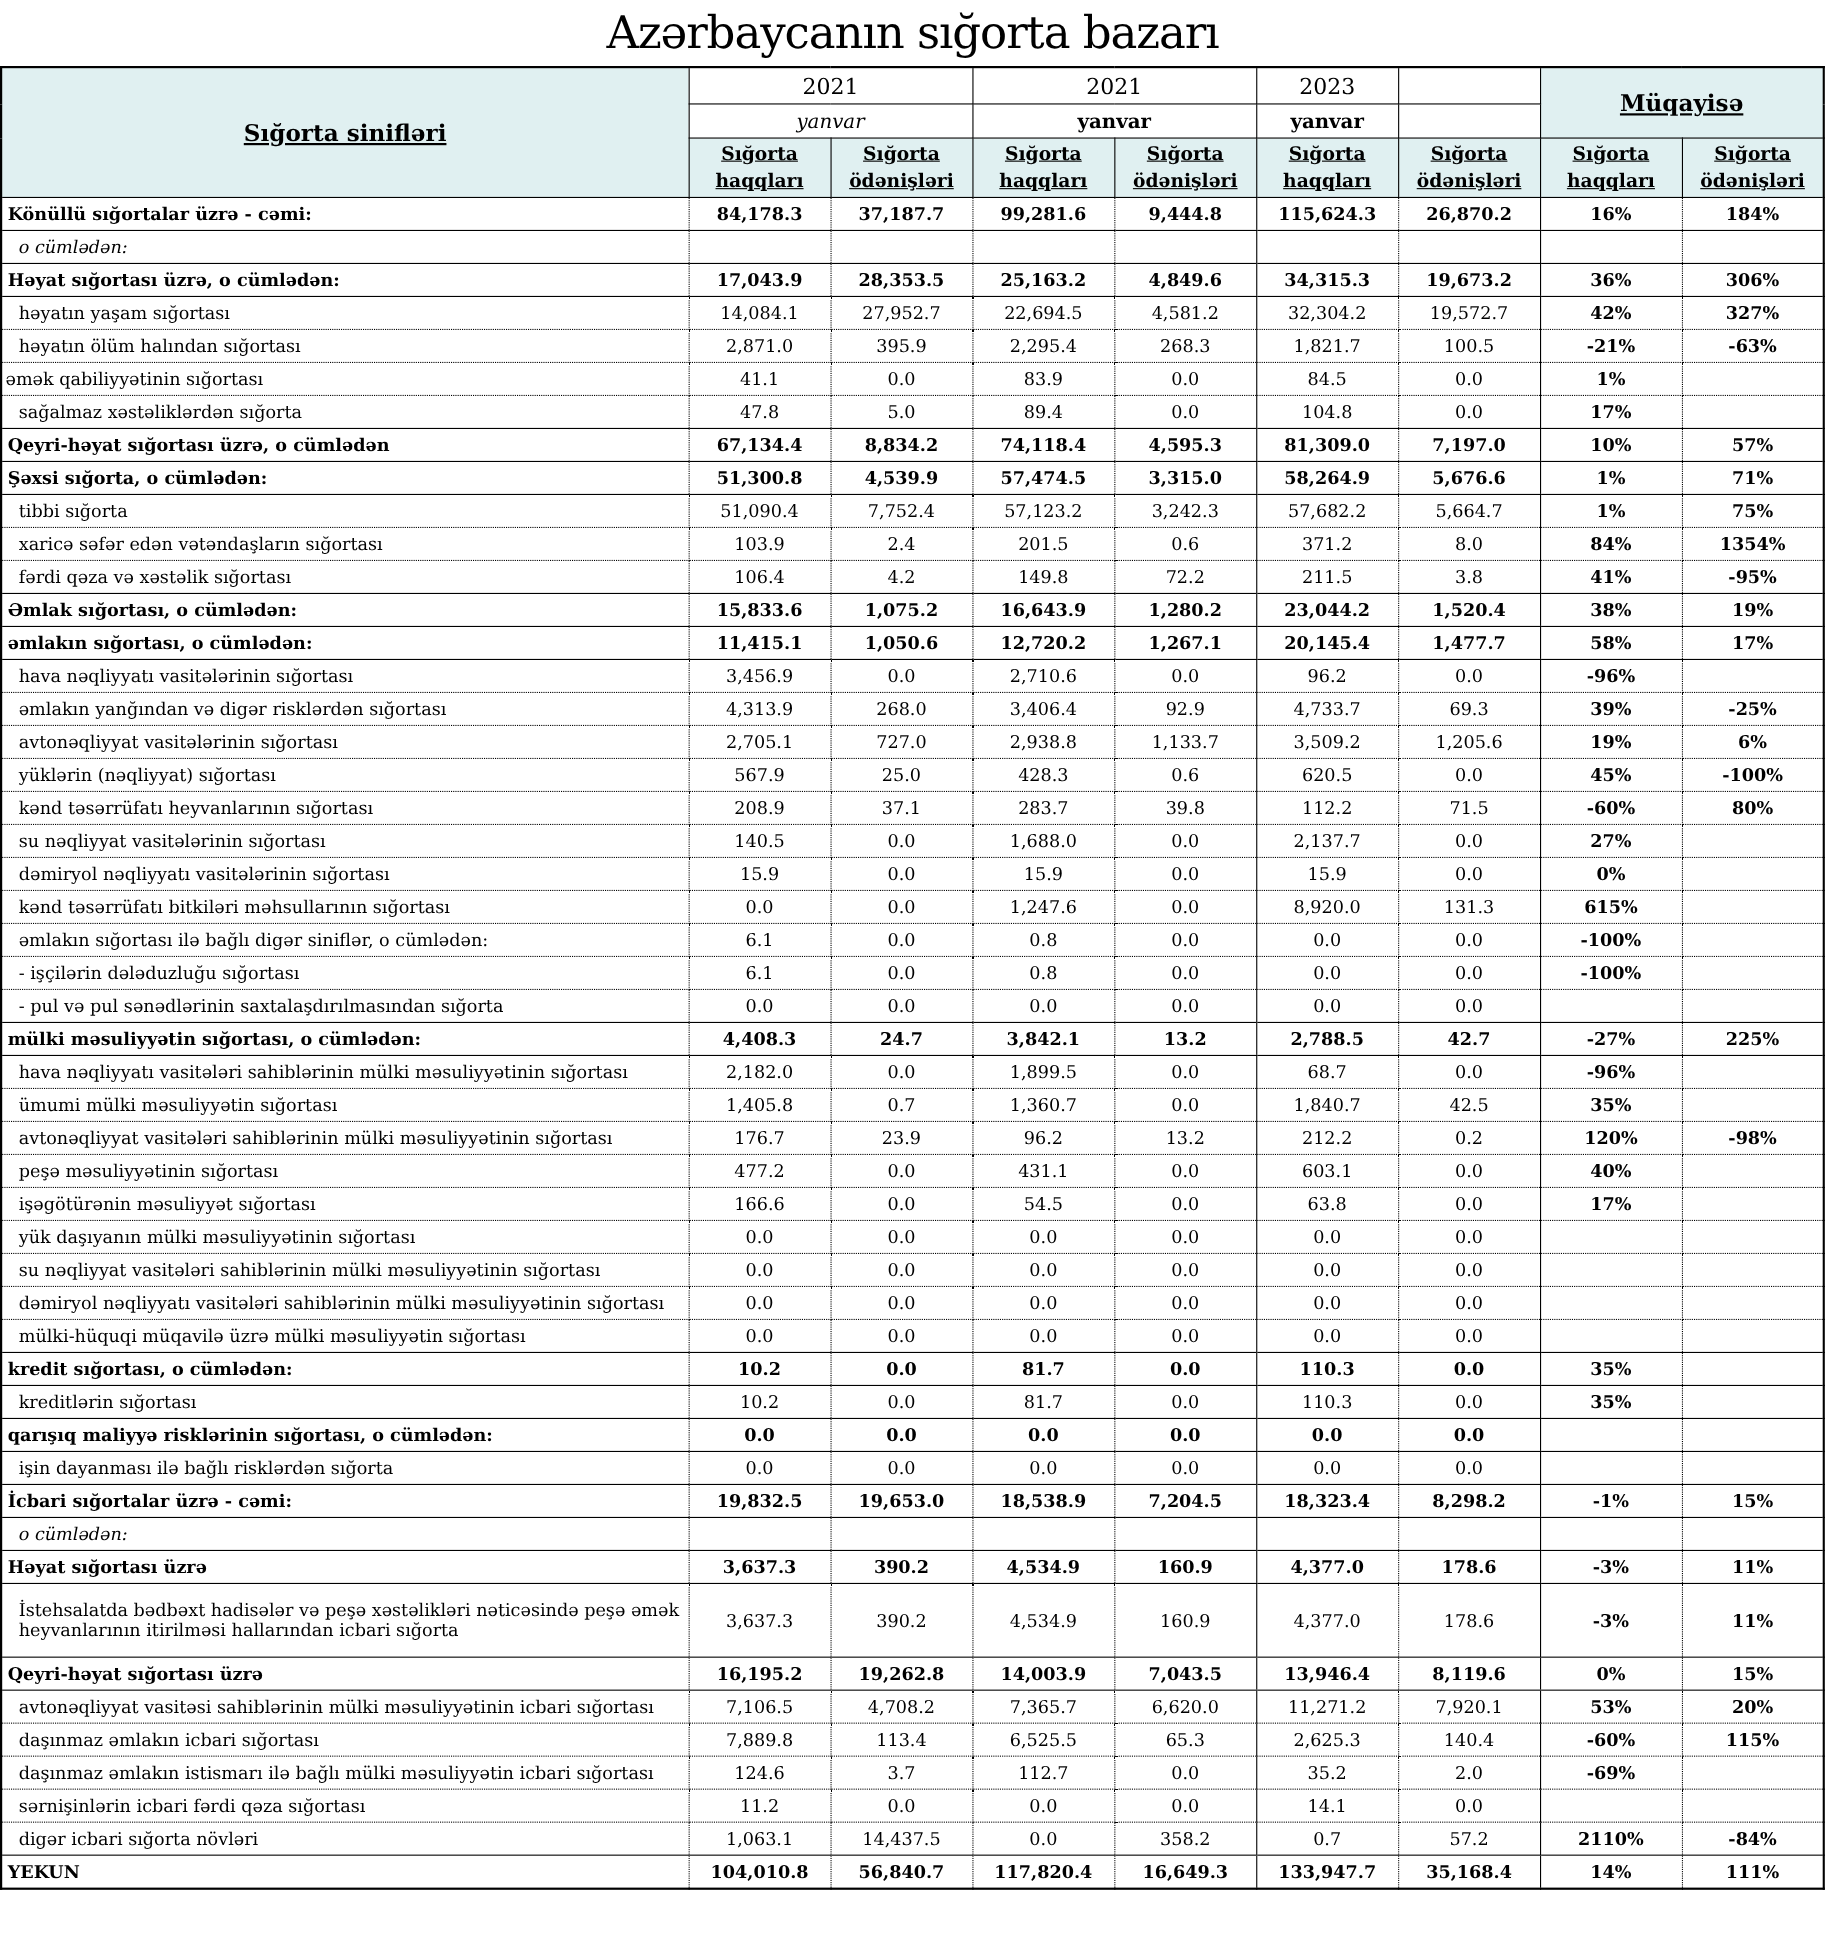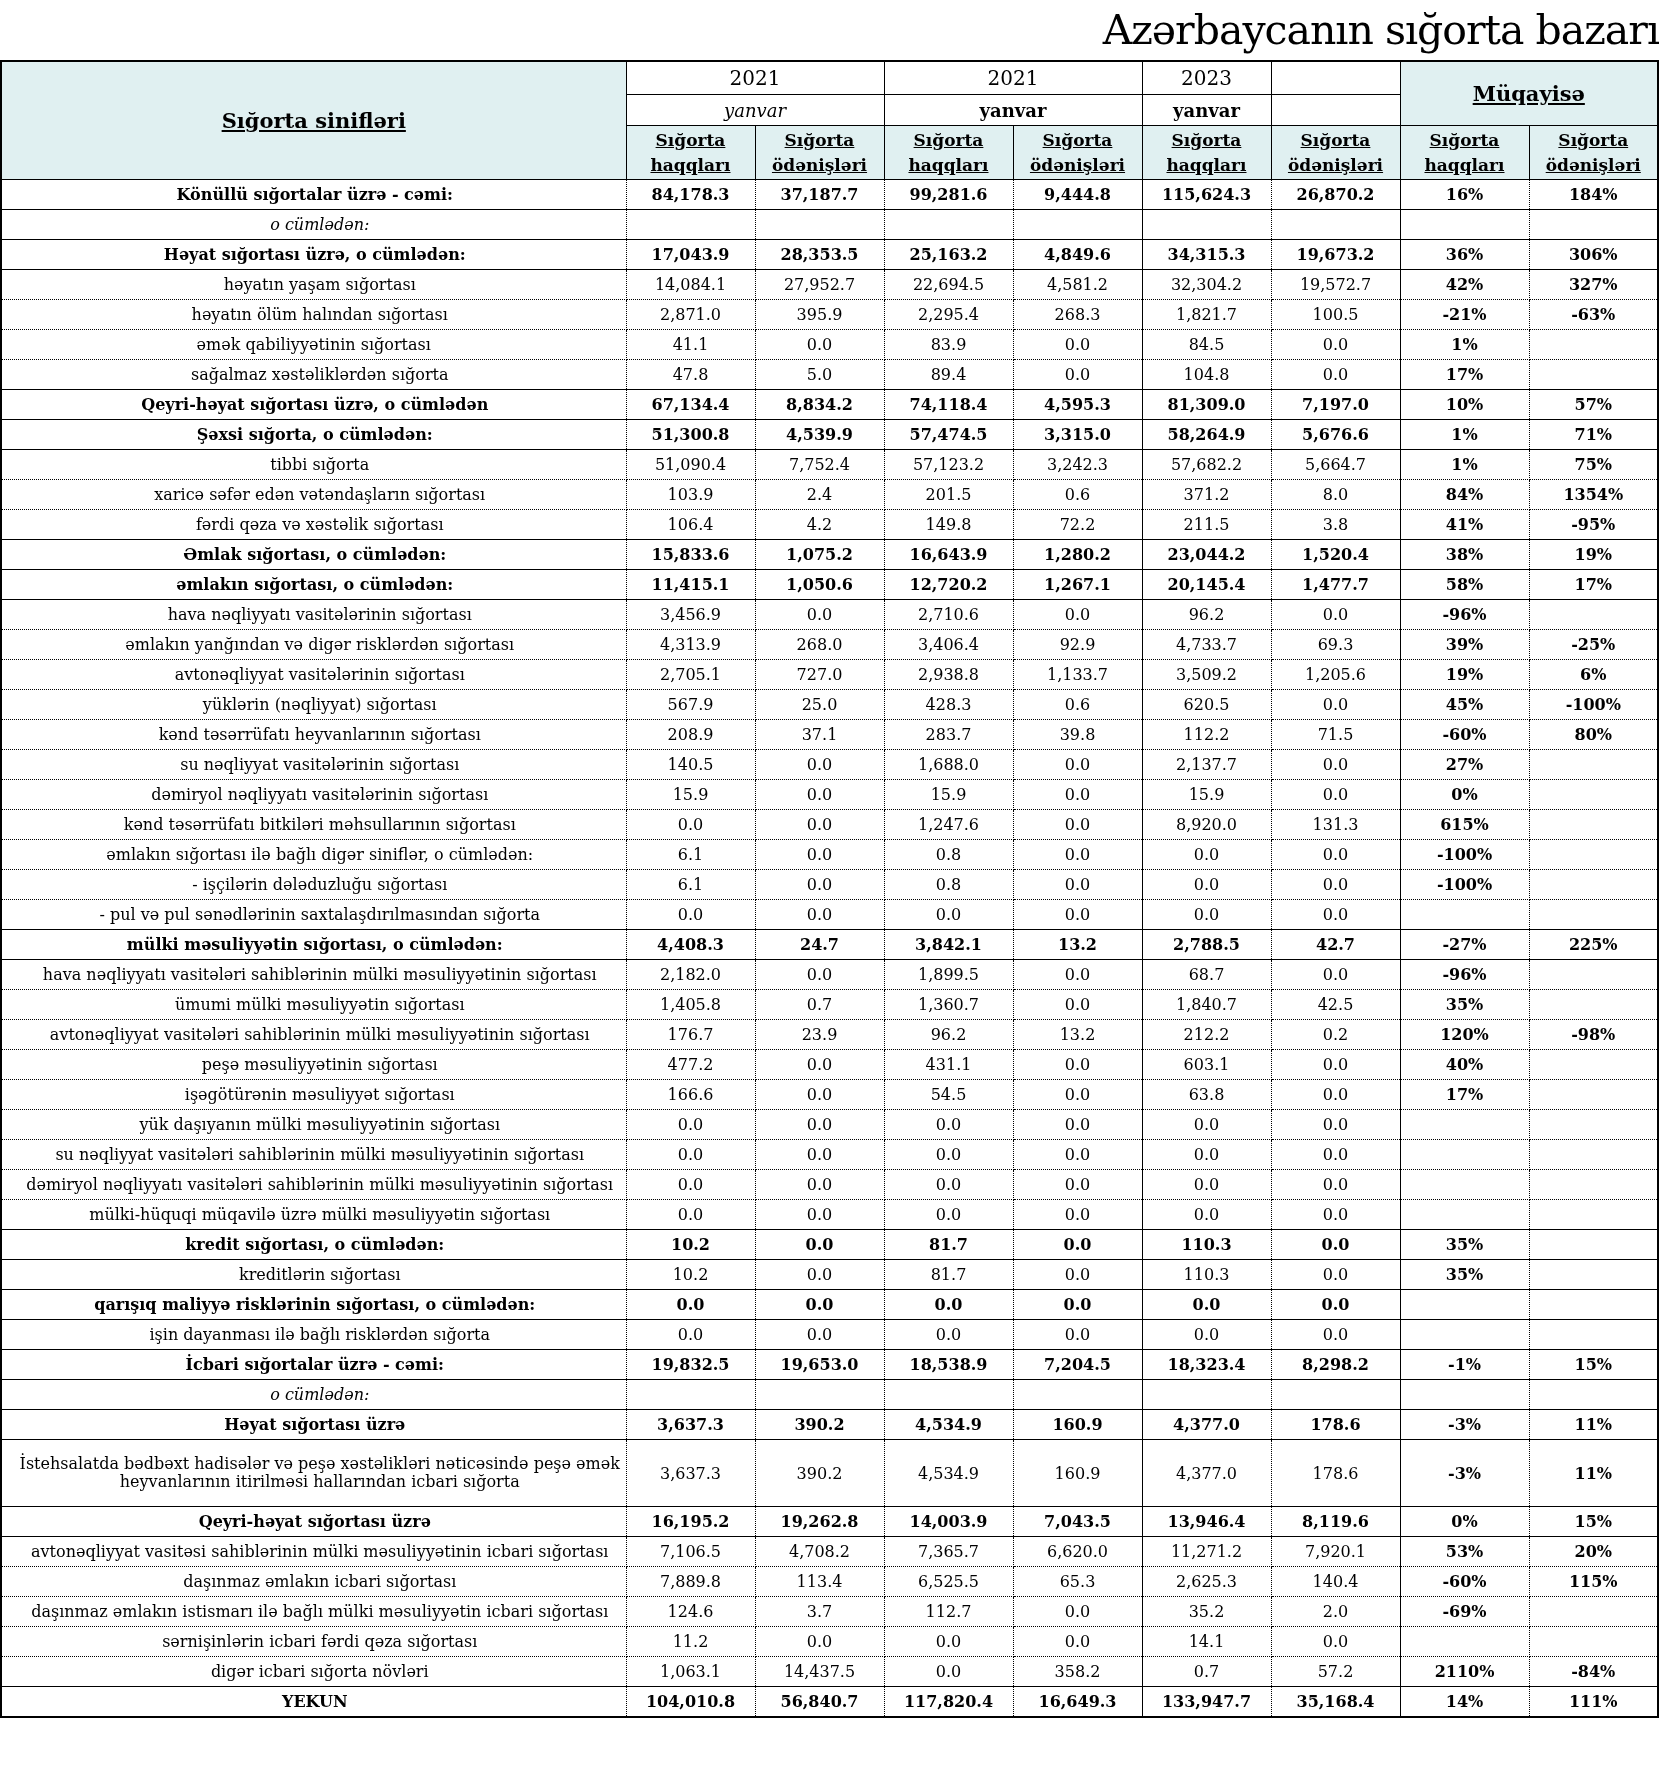--- a/index.html
+++ b/index.html
@@ -1,30 +1,30 @@
 <!DOCTYPE html>
 <html><head>
 <meta charset="utf-8">
 <style>
   html,body{margin:0;padding:0;background:#fff;}
   .page{width:1659px;min-height:1775px;background:#fff;font-family:"DejaVu Serif","Liberation Serif",serif;color:#000;}
-  .title{width:100%;text-align:right;font-size:41px;padding:6px 0 6px 0;letter-spacing:-1px;}
+  .title{width:100%;text-align:center;font-size:41px;padding:6px 0 6px 0;letter-spacing:-1px;}
   table.main{border-collapse:collapse;table-layout:fixed;width:1659px;border:2px solid #000;}
   col.c-label{width:625px;}
   col.c-num{width:129px;}
   thead th{border:1px solid #000;vertical-align:middle;text-align:center;padding:2px 3px;background:#fff;}
   th.hblue{background:#e0f0f1;text-decoration:underline;}
   .th-class{font-size:21px;font-weight:bold;}
   .th-year{font-size:20px;font-weight:normal;height:28px;}
   .th-month{font-size:18px;font-weight:bold;height:26px;margin-top:19px;}
   .th-month.it{font-style:italic;font-weight:normal;}
   .th-sub{font-size:17px;font-weight:bold;height:48px;line-height:1.45;}
   .th-compare{font-size:21px;font-weight:bold;}
   tbody td{border:1px dotted #000;vertical-align:middle;height:27px;padding:1px 3px;}
-  tbody td.label{text-align:center;font-size:16px;line-height:1.15;}
+  tbody td.label{text-align:left;font-size:16px;line-height:1.15;}
   tbody td.num{text-align:center;font-size:16px;}
   tbody td.pct{font-weight:bold;}
   tbody td.gs{border-left:1px solid #000;}
   tbody tr.bold td{font-weight:bold;border-top:1px solid #000;border-bottom:1px solid #000;}
   tbody tr.italic td.label{font-style:italic;}
   tbody tr.tall td{height:64px;}
   .ind0{padding-left:5px;}
   .ind1{padding-left:15px;}
   .ind2{padding-left:15px;}
   .ind3{}

